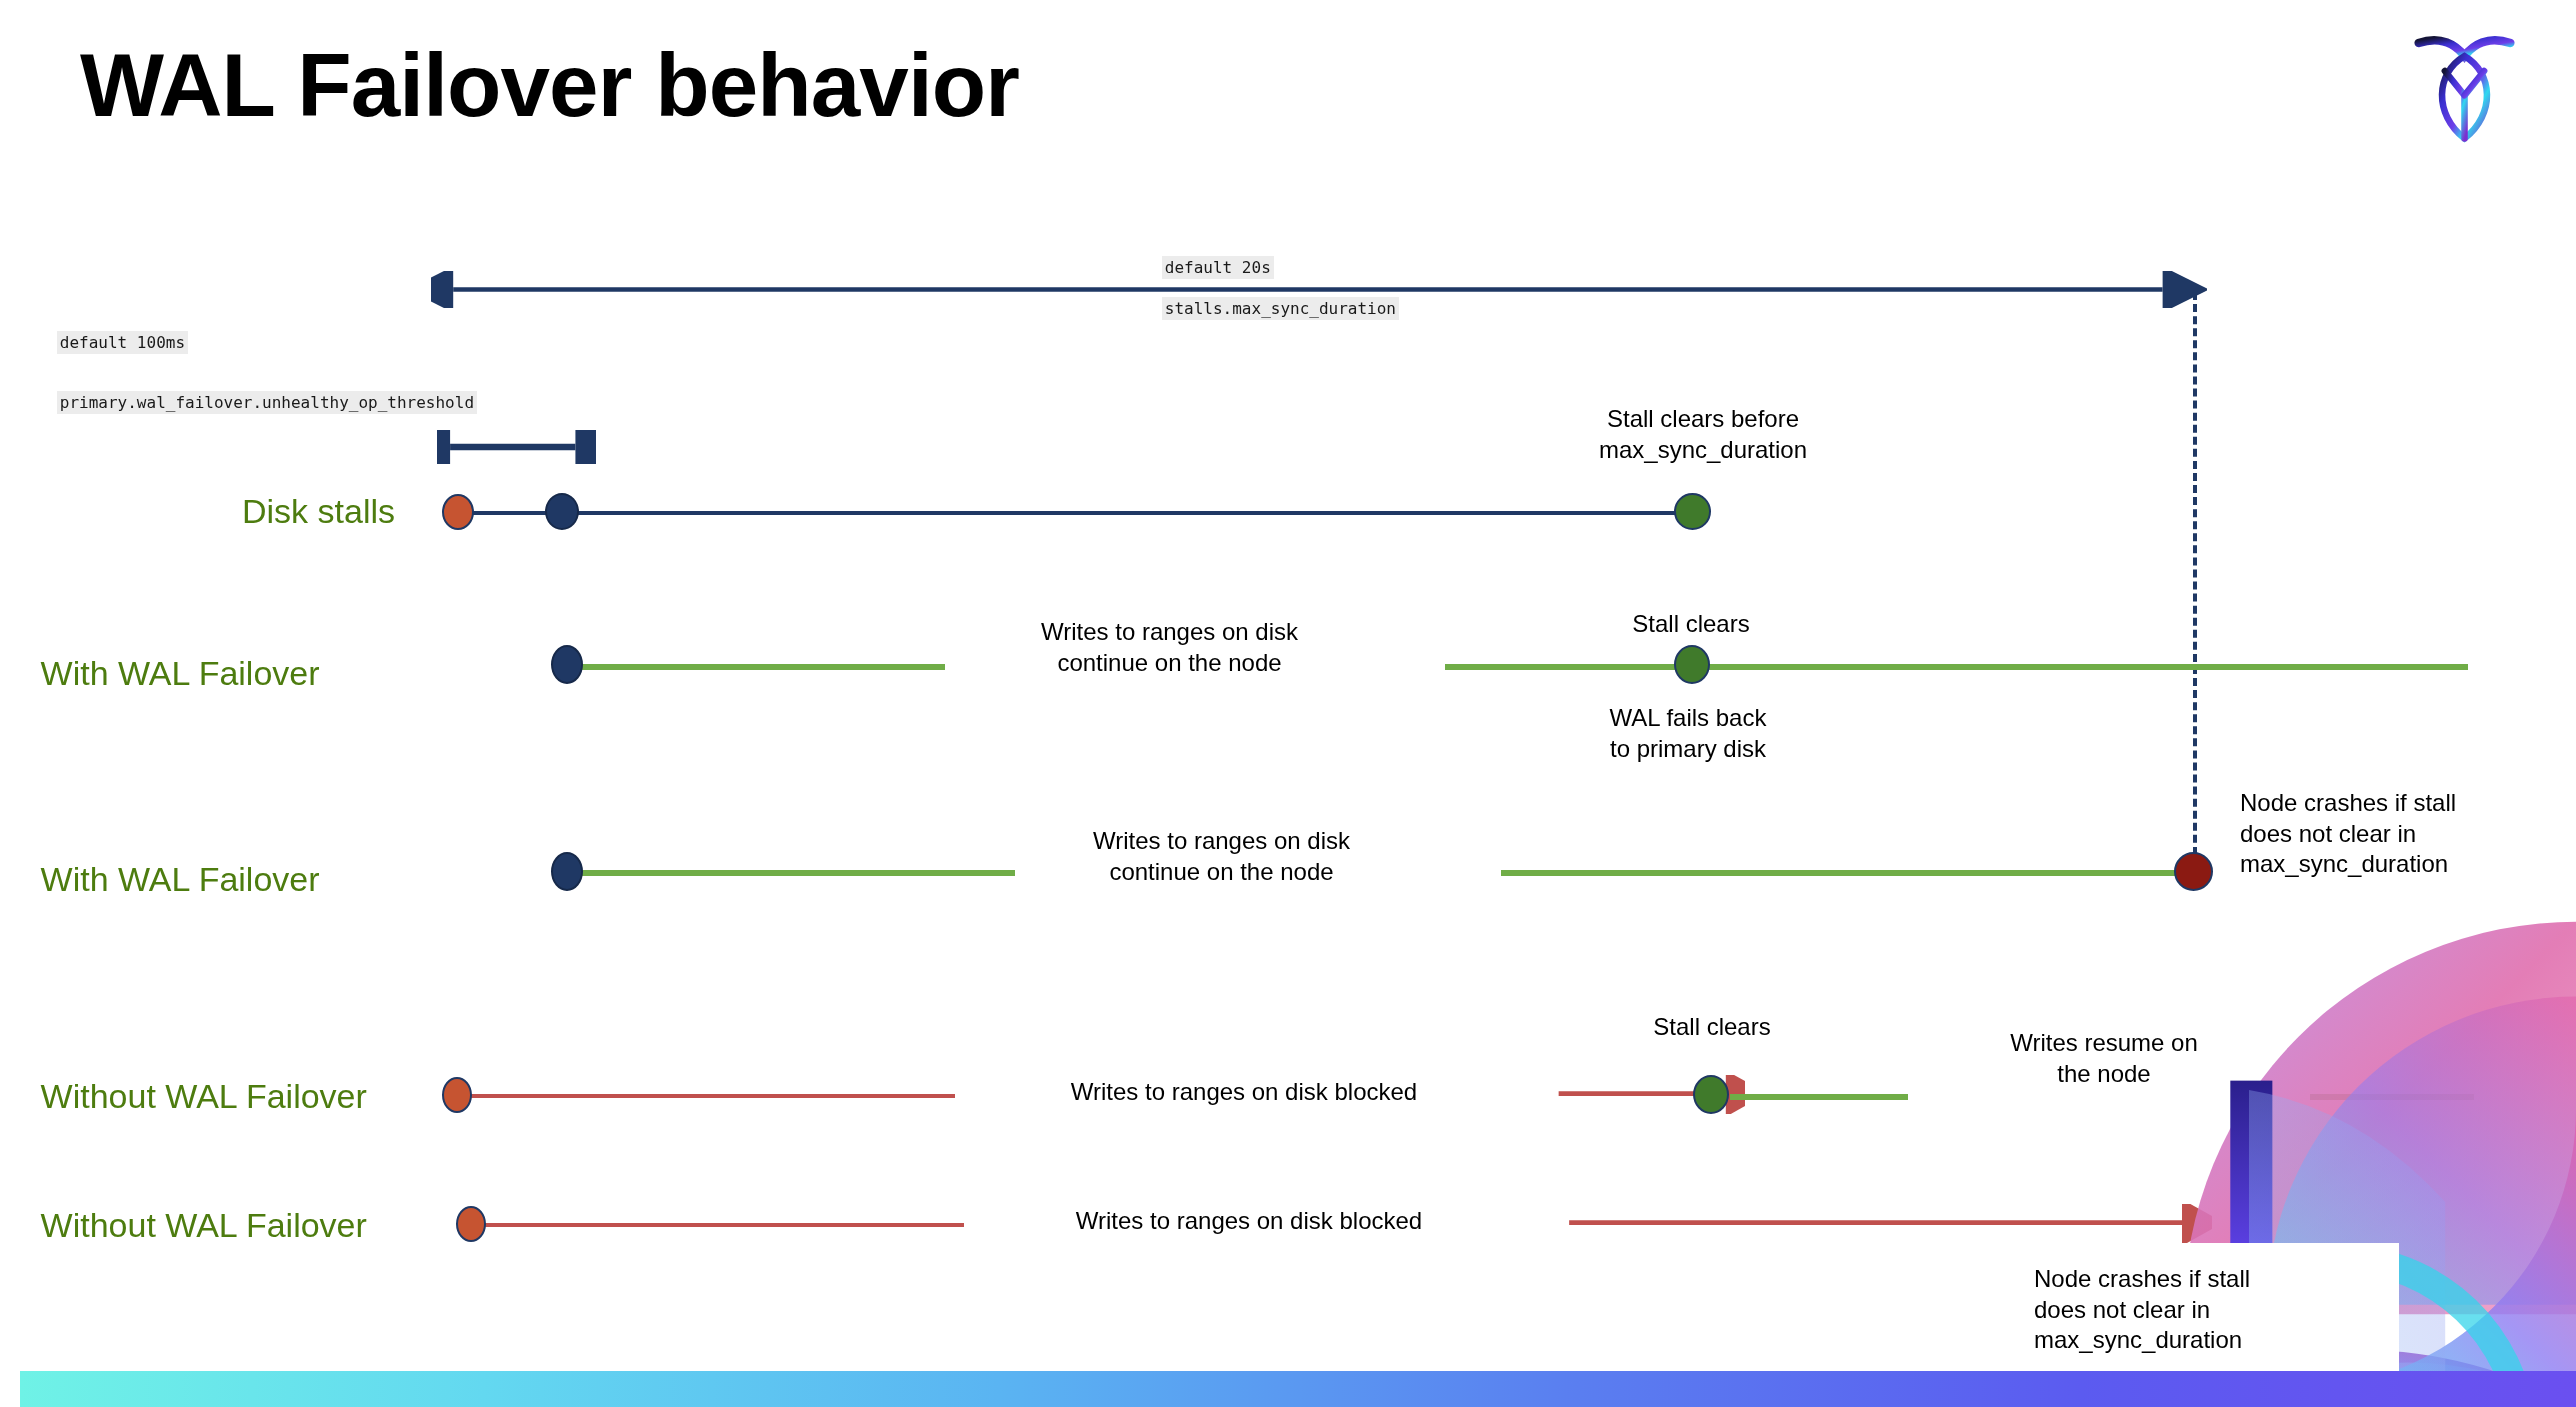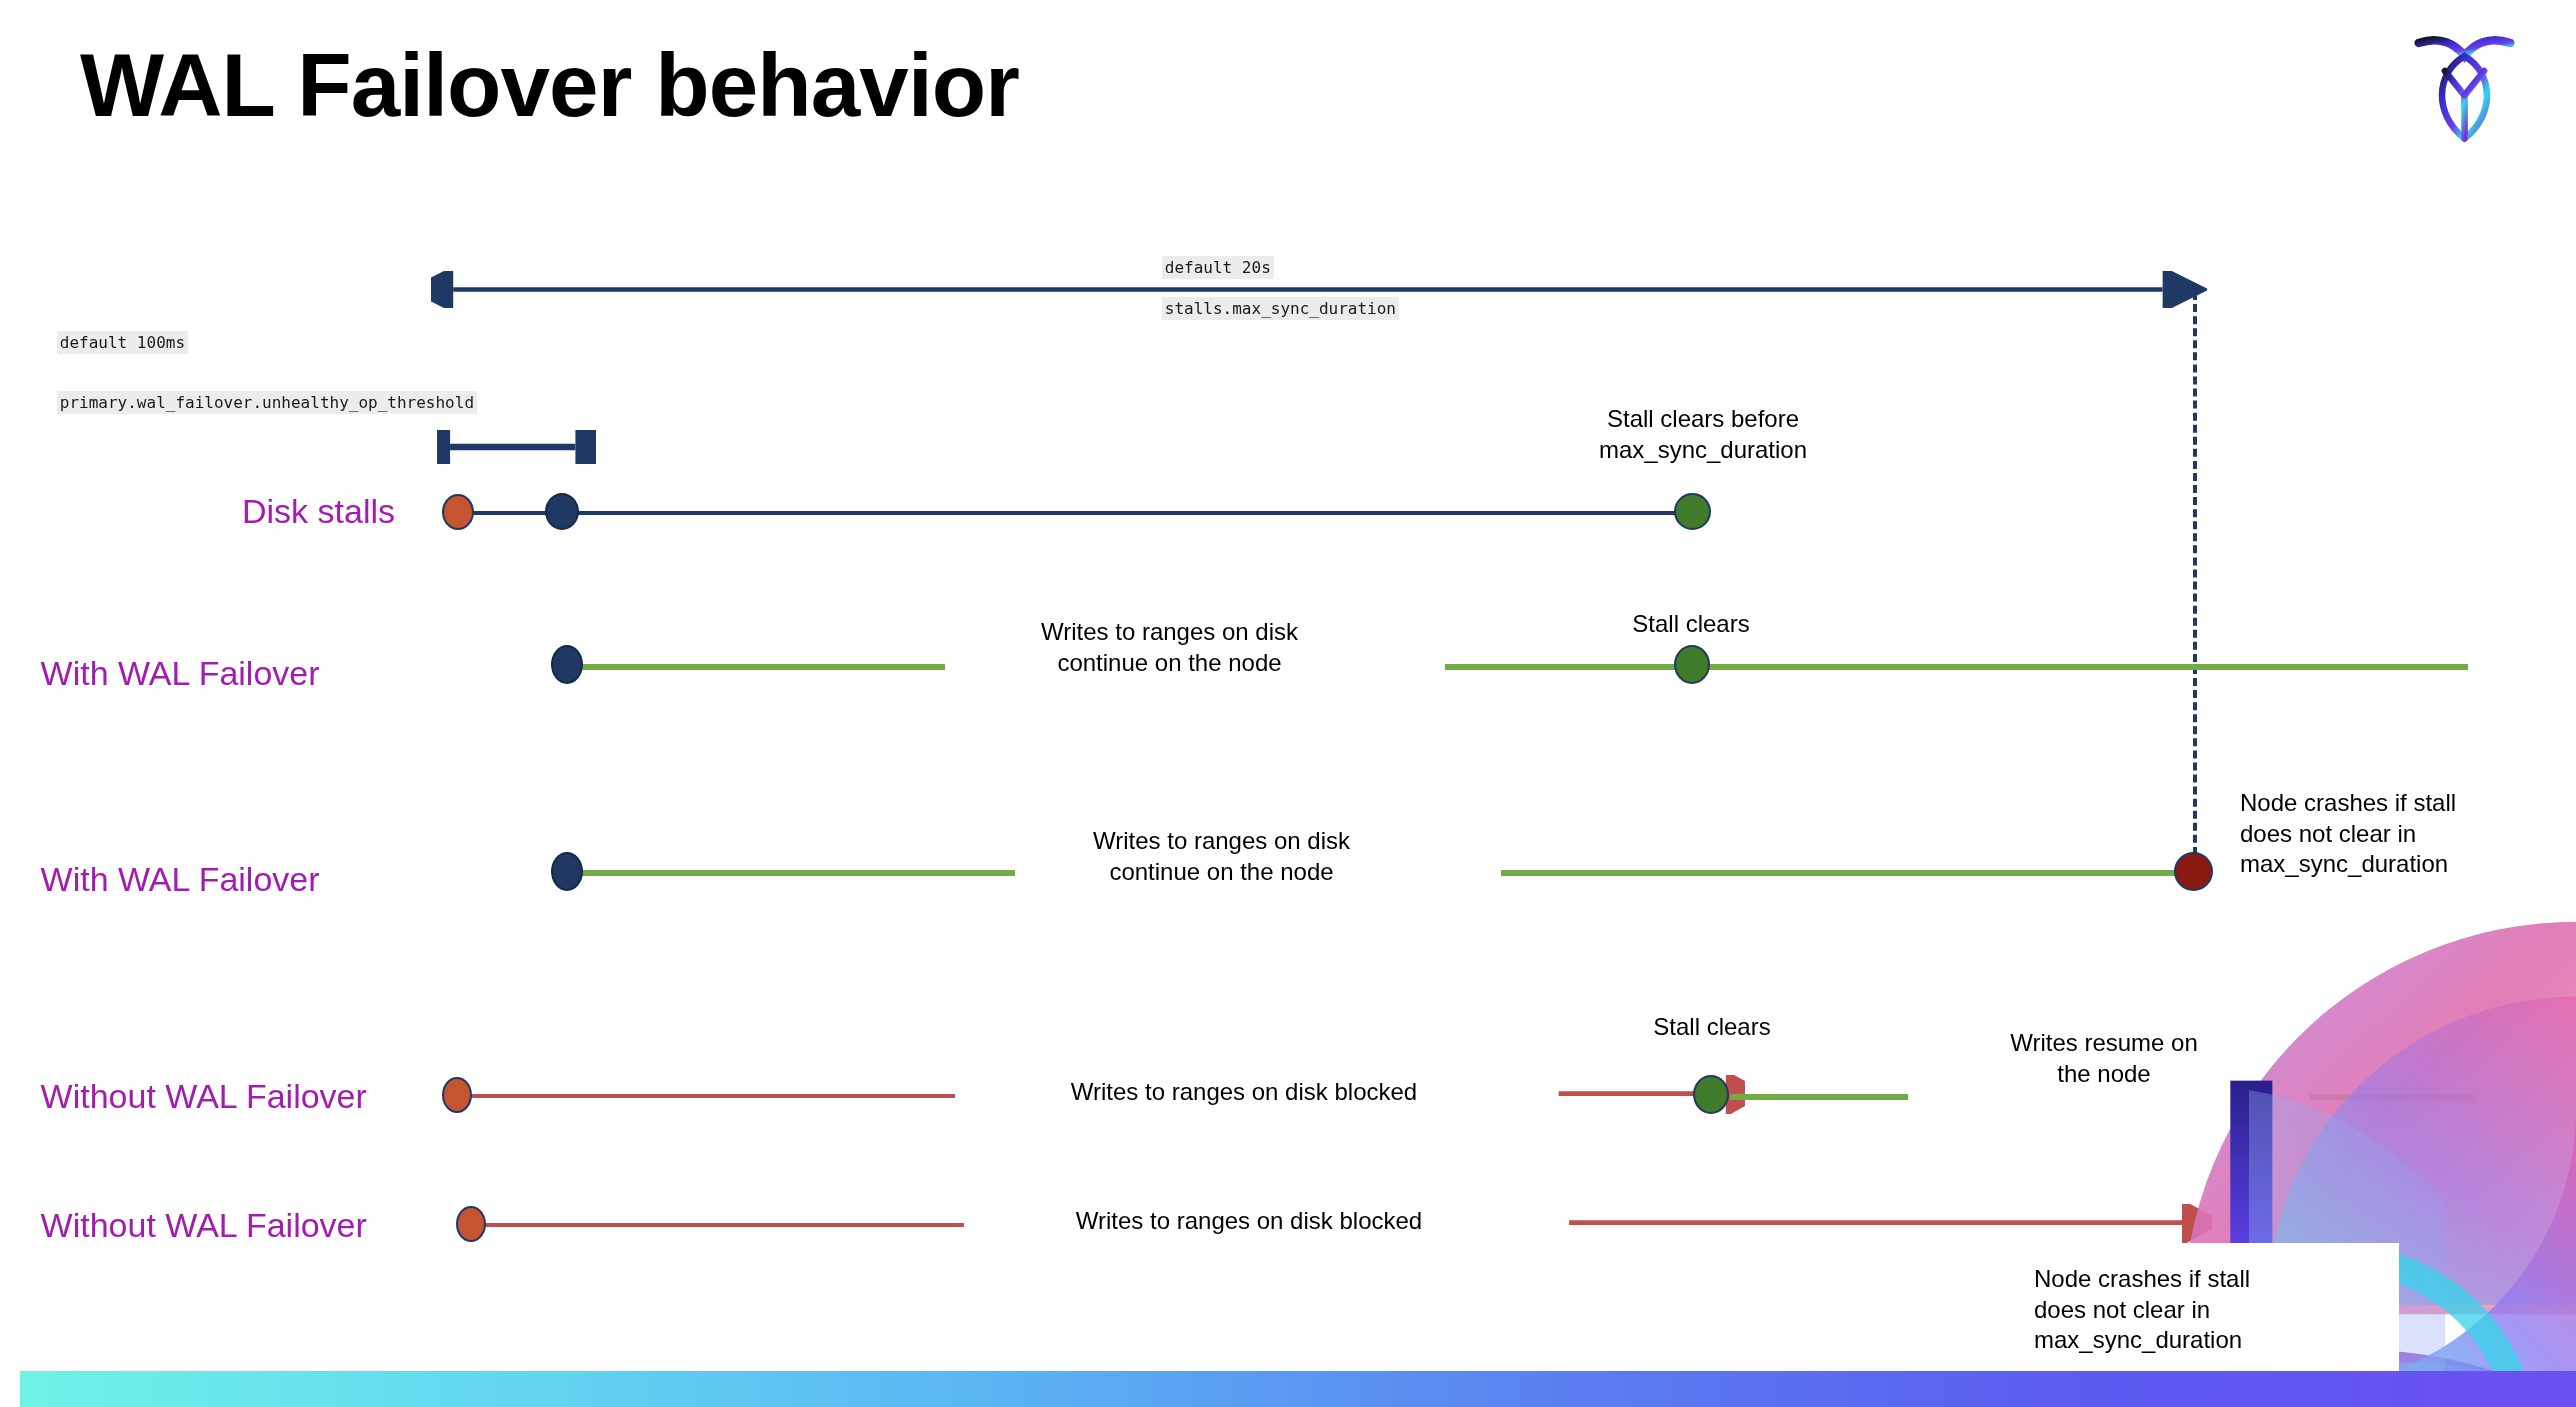--- a/index.html
+++ b/index.html
@@ -35,21 +35,21 @@
 
   
   .txt{
     position:absolute;color:#000;
     font-family:"Liberation Sans", sans-serif;
     font-size:24px;line-height:1.28;white-space:pre-line;
   }
   .txt.c{text-align:center;}
   .txt.l{text-align:left;}
   .row-label{
-    position:absolute;color:#a21caf;font-size:34px;white-space:nowrap;
+    position:absolute;color:#4d7c0f;font-size:34px;white-space:nowrap;
   }
 
   
   .line{position:absolute;height:0;border-top-style:solid;}
   .line.navy{border-color:#1f3864;}
   .line.green{border-color:#70ad47;}
   .line.orange{border-color:#c0504d;}
 
   .vdash{
     position:absolute;width:0;
@@ -147,20 +147,22 @@
 
   <div class="line green" style="left:542px;top:664px;width:383px;border-top-width:6.5px;"></div>
   <div class="line green" style="left:1425px;top:664px;width:1023px;border-top-width:6.5px;"></div>
 
   <div class="dot navy" style="left:531px;top:645px;width:32px;height:39px;"></div>
   <div class="dot green" style="left:1654px;top:645px;width:36px;height:39px;"></div>
 
   <div class="txt c" style="left:944px;top:617px;width:411px;">Writes to ranges on disk
 continue on the node</div>
   <div class="txt c" style="left:1510px;top:609px;width:322px;">Stall clears</div>
+  <div class="txt c" style="left:1500px;top:703px;width:336px;">WAL fails  back
+to primary disk</div>
 
   <div class="row-label" style="left:20.6px;top:860px;">With WAL Failover</div>
 
   <div class="line green" style="left:542px;top:870px;width:453px;border-top-width:6.5px;"></div>
   <div class="line green" style="left:1481px;top:870px;width:696px;border-top-width:6.5px;"></div>
 
   <div class="dot navy" style="left:531px;top:852px;width:32px;height:39px;"></div>
   <div class="dot red" style="left:2154px;top:852px;width:39px;height:39px;"></div>
 
   <div class="txt c" style="left:991px;top:826px;width:421px;">Writes to ranges on disk

